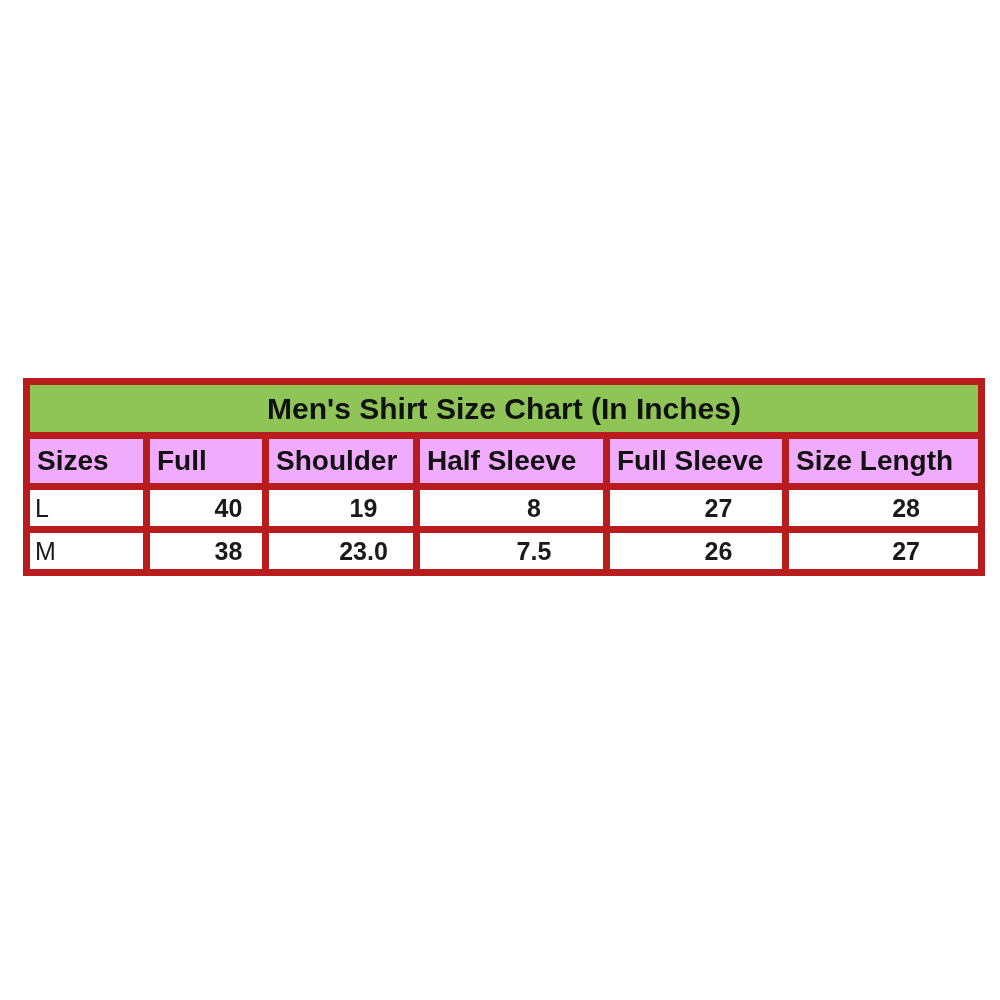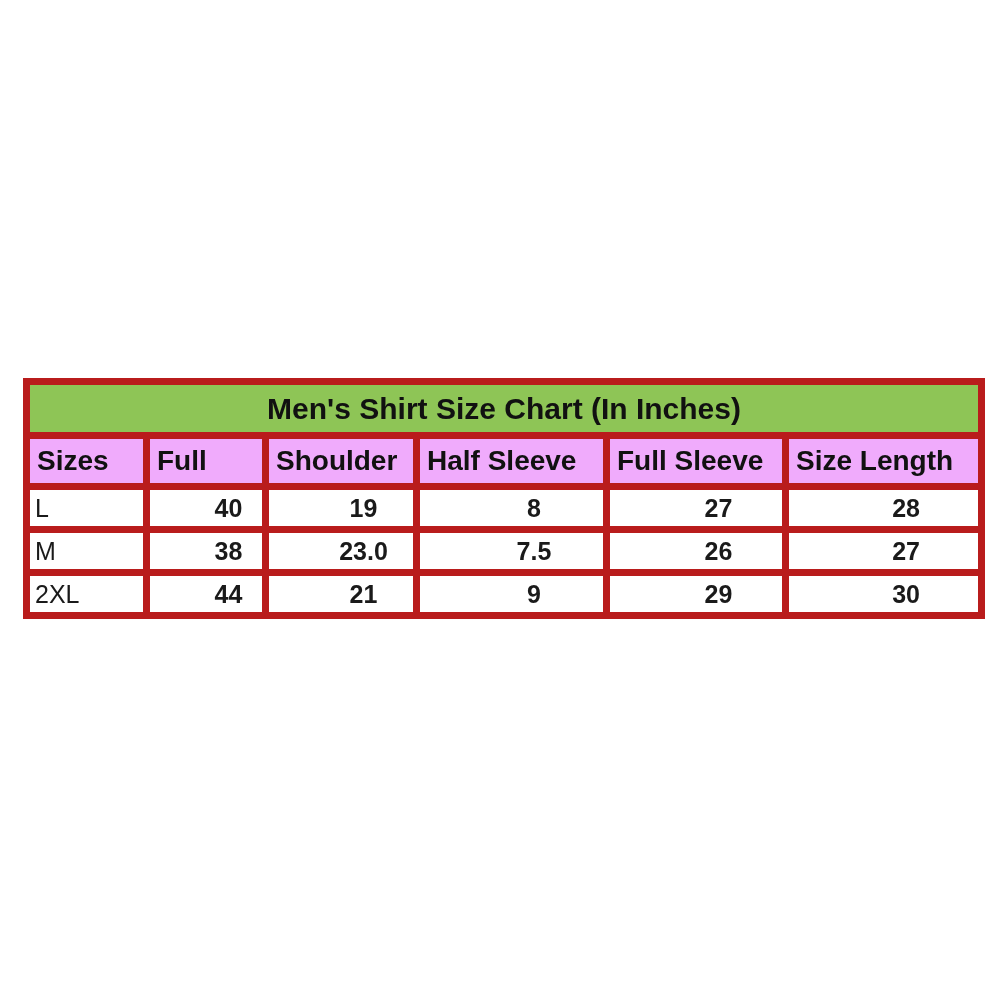--- a/index.html
+++ b/index.html
@@ -97,23 +97,15 @@
         <td class="measure">28</td>
       </tr>
       <tr class="data-row">
         <td class="size-label">M</td>
         <td class="measure">38</td>
         <td class="measure">23.0</td>
         <td class="measure">7.5</td>
         <td class="measure">26</td>
         <td class="measure">27</td>
       </tr>
-      <tr class="data-row">
-        <td class="size-label">2XL</td>
-        <td class="measure">44</td>
-        <td class="measure">21</td>
-        <td class="measure">9</td>
-        <td class="measure">29</td>
-        <td class="measure">30</td>
-      </tr>
     </tbody>
   </table>
 </div>
 
 </body></html>

